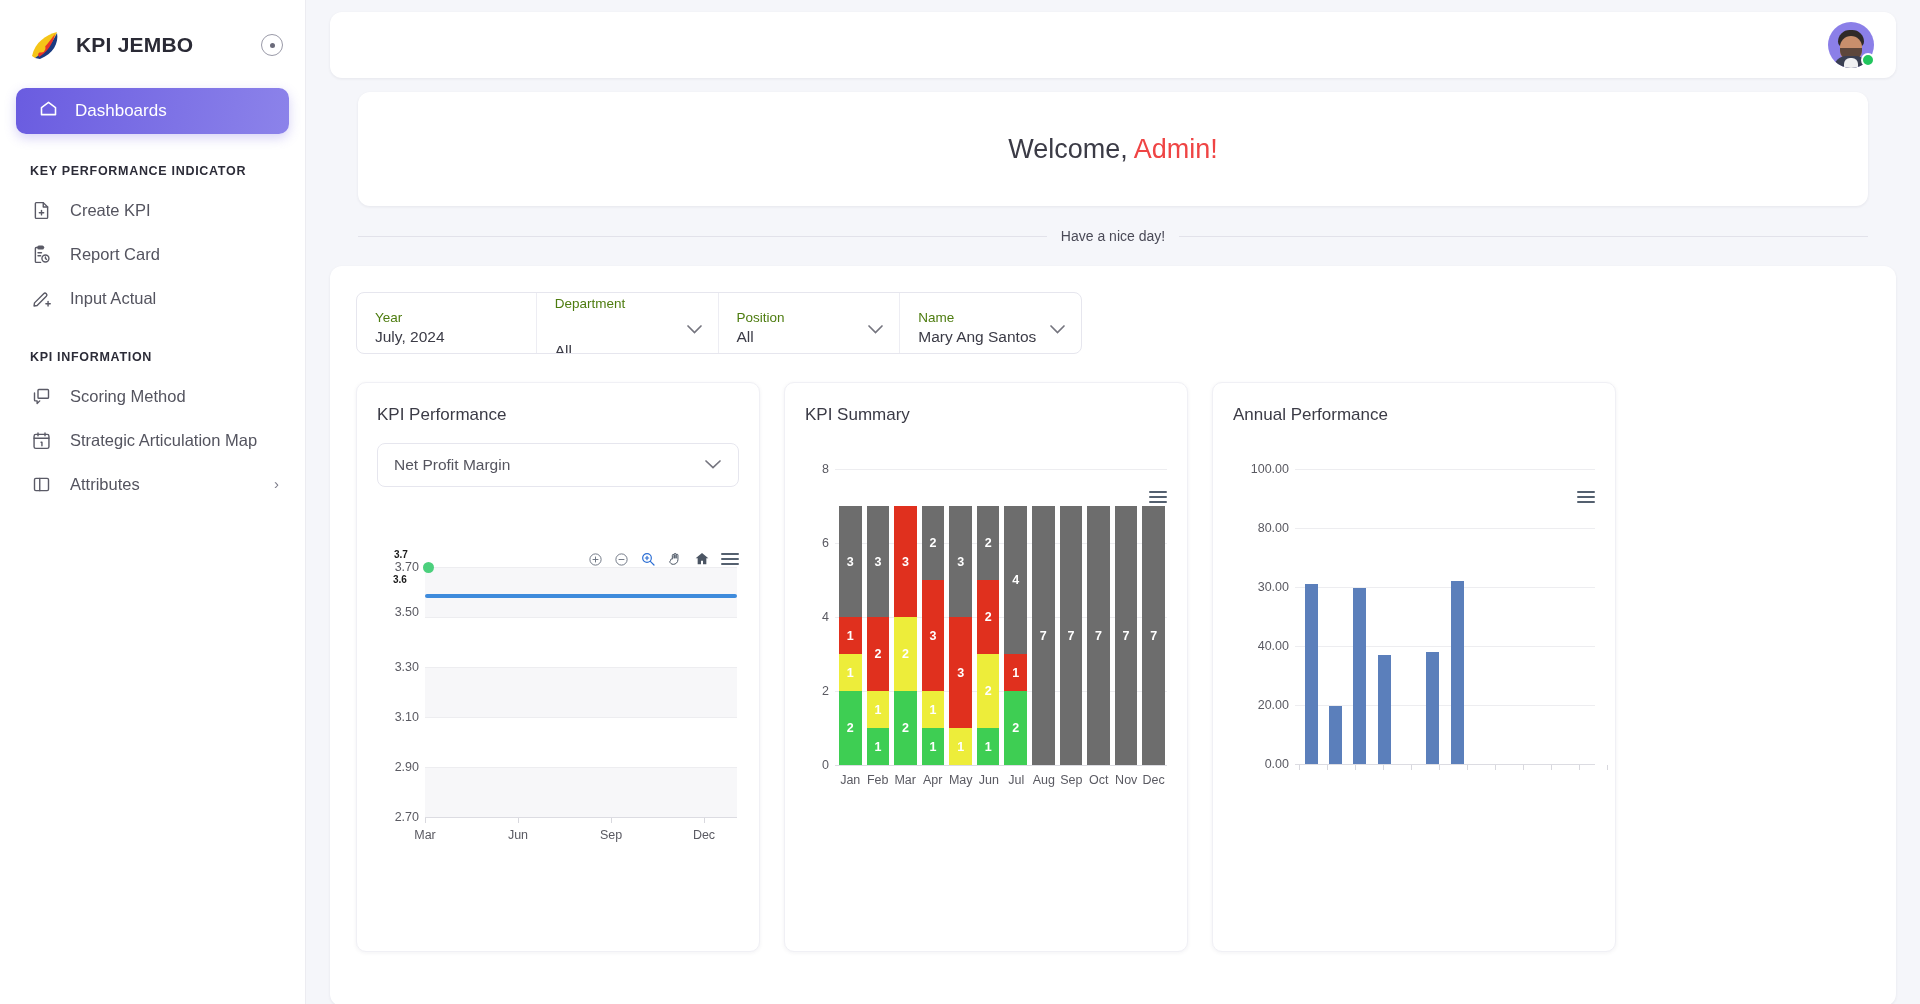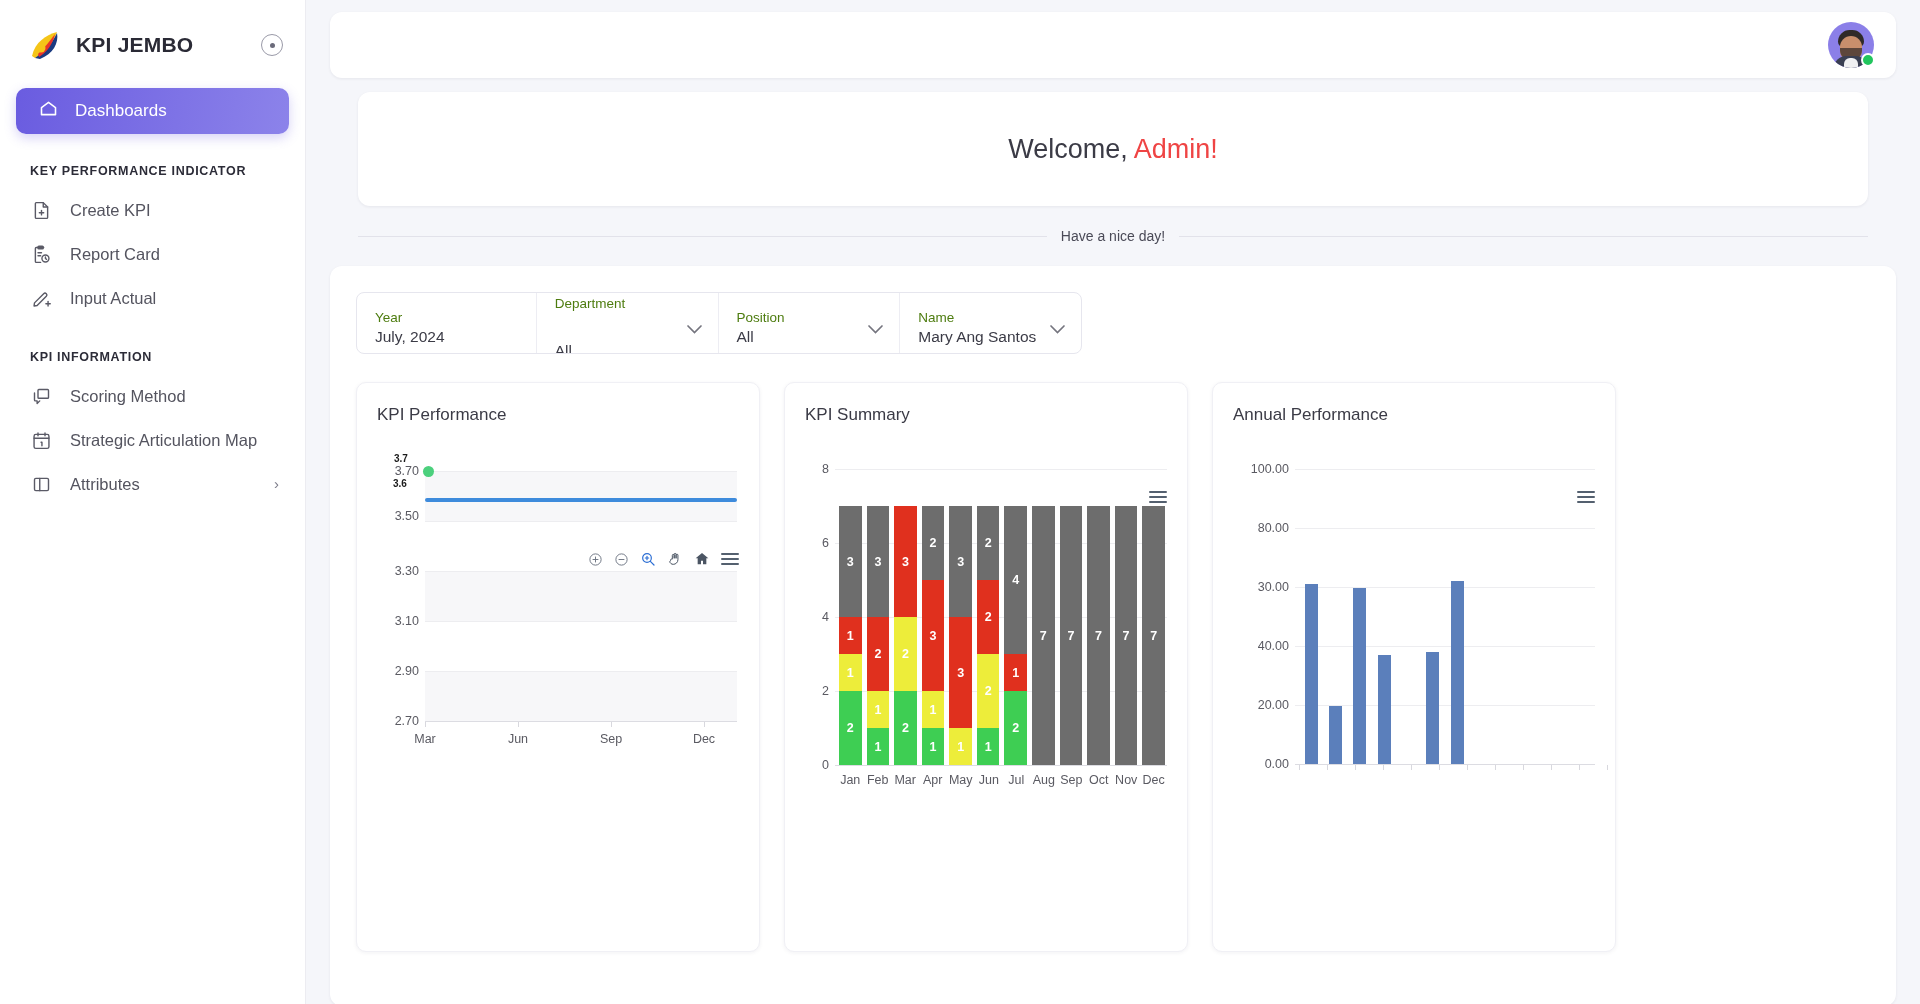--- a/index.html
+++ b/index.html
@@ -125,21 +125,21 @@
   
   .charts { display: flex; gap: 24px; margin-top: 28px; }
   .chart-card {
     background: #fff; border: 1px solid #f0f0f5; border-radius: 10px;
     box-shadow: 0 1px 4px rgba(30,30,60,.06);
     padding: 22px 20px 0 20px; position: relative; overflow: hidden;
   }
   .c1 { width: 404px; height: 570px; }
   .c2 { width: 404px; height: 570px; }
   .c3 { width: 404px; height: 570px; }
-  .chart-title { font-size: 17px; color: #3b3b46; }
+  .chart-title { font-size: 17px; color: #3b3b46; margin-bottom: 18px; }
 
   .select-box {
     border: 1px solid #e6e6ee; border-radius: 8px; height: 44px;
     display: flex; align-items: center; padding: 0 16px;
     font-size: 15.5px; color: #55555f; justify-content: space-between;
     cursor: pointer; margin-bottom: 34px;
   }
   .select-box .chev { color: #75757f; }
 
   
@@ -344,20 +344,28 @@
               </svg>
           </span>
         </div>
       </div>
 
       <div class="charts">
 
         <div class="chart-card c1">
           <div class="chart-title">KPI Performance</div>
 
+          <div class="select-box">
+            <span>Net Profit Margin</span>
+            <span class="chev">
+              <svg width="18" height="11" viewBox="0 0 18 11" fill="none" stroke="#75757f" stroke-width="1.7" stroke-linecap="round">
+                  <path d="M2 2 L9 8.5 L16 2"></path>
+                </svg>
+            </span>
+          </div>
 
           <div class="apex-toolbar" style="top:168px;">
             <span class="tb">
               <svg width="15" height="15" viewBox="0 0 24 24" fill="none" stroke="#6b7280" stroke-width="1.5">
                   <circle cx="12" cy="12" r="9"></circle>
                   <path d="M12 8 v8 M8 12 h8" stroke-linecap="round"></path>
                 </svg>
             </span>
             <span class="tb">
               <svg width="15" height="15" viewBox="0 0 24 24" fill="none" stroke="#6b7280" stroke-width="1.5">

